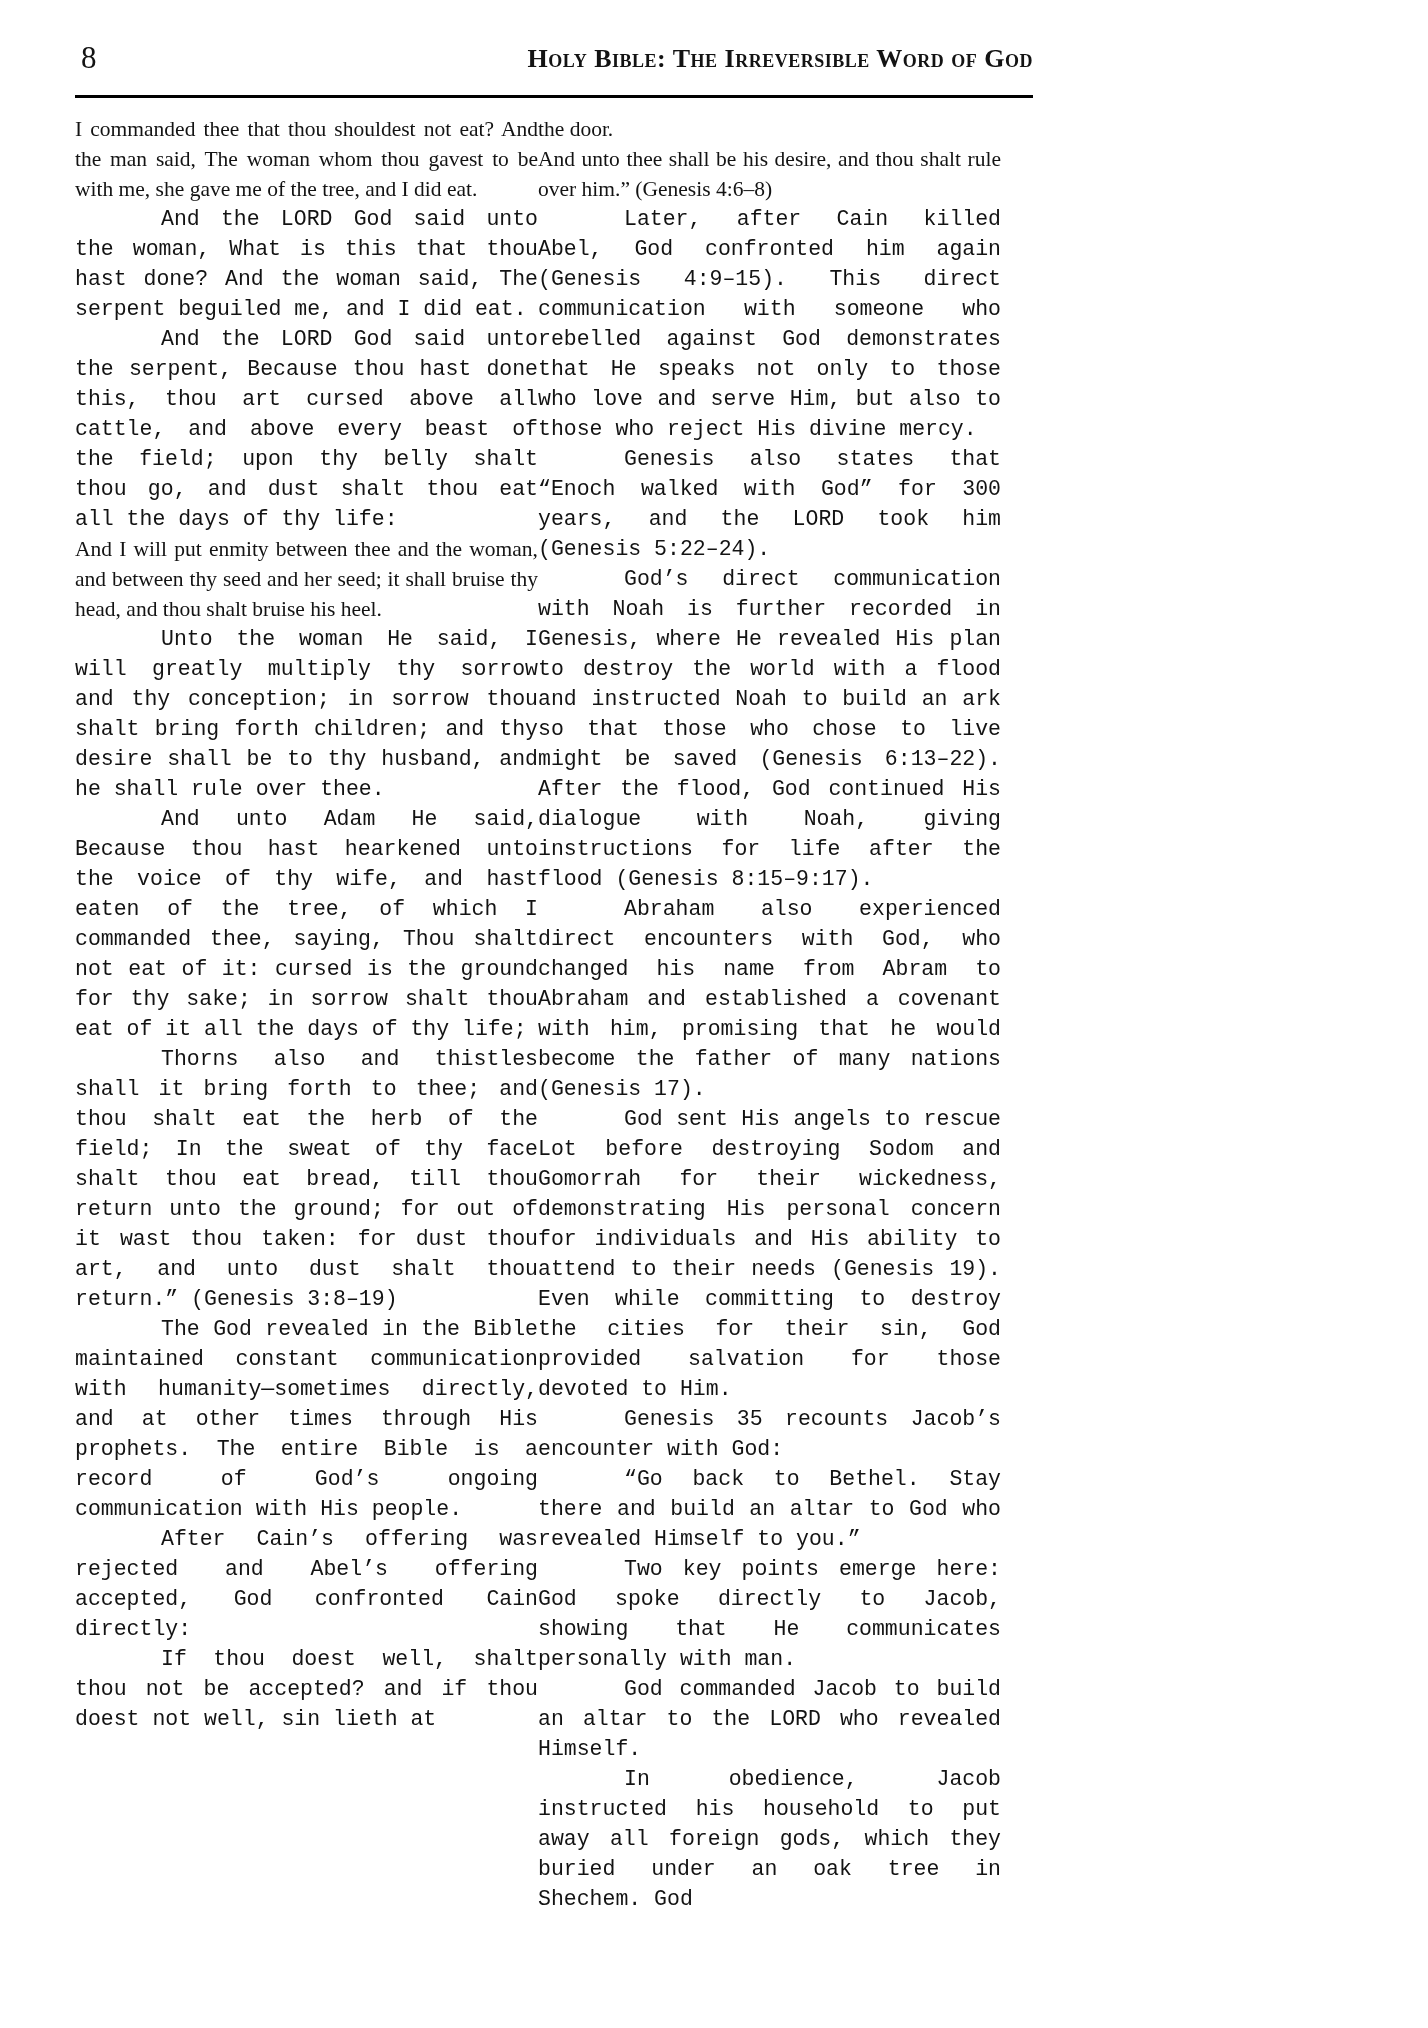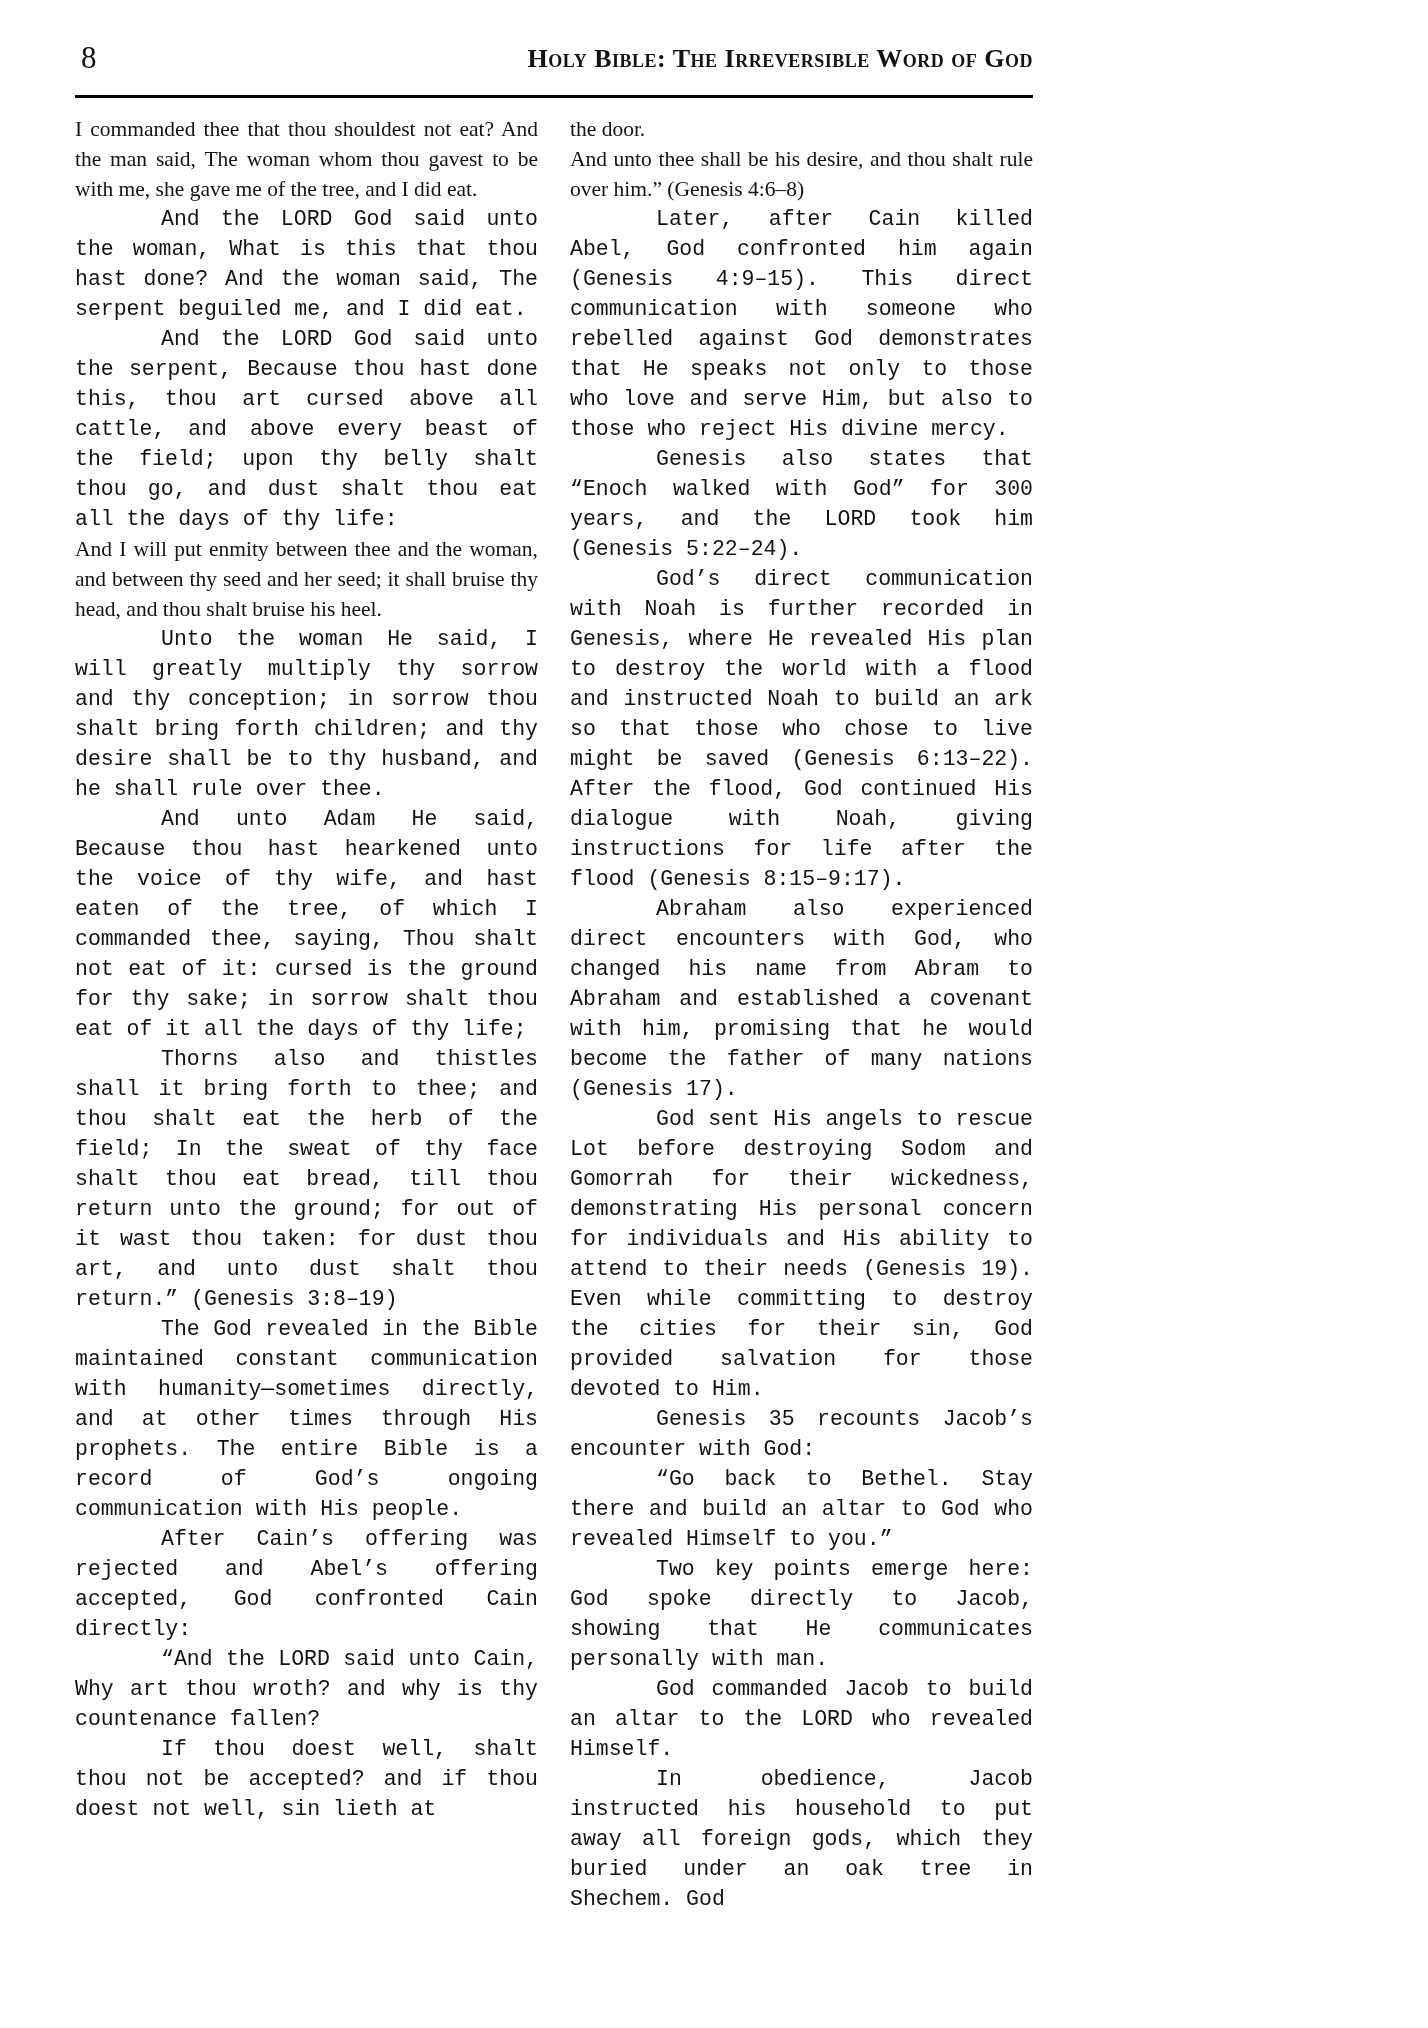--- a/index.html
+++ b/index.html
@@ -43,21 +43,20 @@
     font-variant: small-caps;
     letter-spacing: 0.5px;
   }
   .header-rule {
     height: 3px;
     background: #000000;
     margin-top: 9px;
   }
   .columns {
     display: flex;
-    gap: 32px;
     margin-top: 16px;
   }
   .column {
     width: 463px;
     font-size: 21.5px;
     line-height: 30px;
   }
   .para {
     margin: 0;
     text-align: justify;
@@ -85,21 +84,20 @@
       <section class="column" id="left-column">
           <p class="para">I commanded thee that thou shouldest not eat? And the man said, The woman whom thou gavest to be with me, she gave me of the tree, and I did eat.</p>
           <p class="para indent">And the LORD God said unto the woman, What is this that thou hast done? And the woman said, The serpent beguiled me, and I did eat.</p>
           <p class="para indent">And the LORD God said unto the serpent, Because thou hast done this, thou art cursed above all cattle, and above every beast of the field; upon thy belly shalt thou go, and dust shalt thou eat all the days of thy life:</p>
           <p class="para">And I will put enmity between thee and the woman, and between thy seed and her seed; it shall bruise thy head, and thou shalt bruise his heel.</p>
           <p class="para indent">Unto the woman He said, I will greatly multiply thy sorrow and thy conception; in sorrow thou shalt bring forth children; and thy desire shall be to thy husband, and he shall rule over thee.</p>
           <p class="para indent">And unto Adam He said, Because thou hast hearkened unto the voice of thy wife, and hast eaten of the tree, of which I commanded thee, saying, Thou shalt not eat of it: cursed is the ground for thy sake; in sorrow shalt thou eat of it all the days of thy life;</p>
           <p class="para indent">Thorns also and thistles shall it bring forth to thee; and thou shalt eat the herb of the field; In the sweat of thy face shalt thou eat bread, till thou return unto the ground; for out of it wast thou taken: for dust thou art, and unto dust shalt thou return.” (Genesis 3:8–19)</p>
           <p class="para indent">The God revealed in the Bible maintained constant communication with humanity—sometimes directly, and at other times through His prophets. The entire Bible is a record of God’s ongoing communication with His people.</p>
           <p class="para indent">After Cain’s offering was rejected and Abel’s offering accepted, God confronted Cain directly:</p>
-          <p class="para indent">“And the LORD said unto Cain, Why art thou wroth? and why is thy countenance fallen?</p>
           <p class="para indent">If thou doest well, shalt thou not be accepted? and if thou doest not well, sin lieth at</p>
         </section>
       <section class="column" id="right-column">
           <p class="para">the door.</p>
           <p class="para">And unto thee shall be his desire, and thou shalt rule over him.” (Genesis 4:6–8)</p>
           <p class="para indent">Later, after Cain killed Abel, God confronted him again (Genesis 4:9–15). This direct communication with someone who rebelled against God demonstrates that He speaks not only to those who love and serve Him, but also to those who reject His divine mercy.</p>
           <p class="para indent">Genesis also states that “Enoch walked with God” for 300 years, and the LORD took him (Genesis 5:22–24).</p>
           <p class="para indent">God’s direct communication with Noah is further recorded in Genesis, where He revealed His plan to destroy the world with a flood and instructed Noah to build an ark so that those who chose to live might be saved (Genesis 6:13–22). After the flood, God continued His dialogue with Noah, giving instructions for life after the flood (Genesis 8:15–9:17).</p>
           <p class="para indent">Abraham also experienced direct encounters with God, who changed his name from Abram to Abraham and established a covenant with him, promising that he would become the father of many nations (Genesis 17).</p>
           <p class="para indent">God sent His angels to rescue Lot before destroying Sodom and Gomorrah for their wickedness, demonstrating His personal concern for individuals and His ability to attend to their needs (Genesis 19). Even while committing to destroy the cities for their sin, God provided salvation for those devoted to Him.</p>

